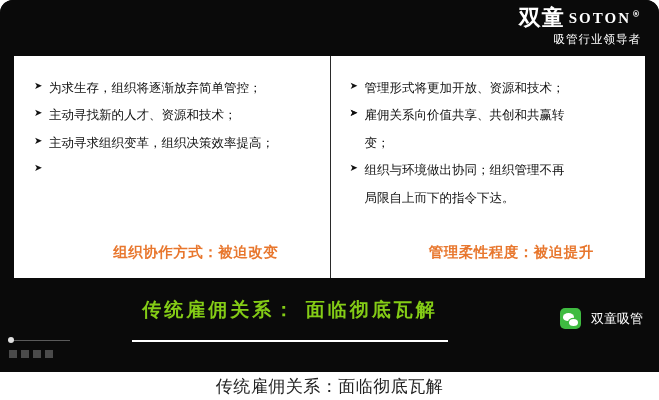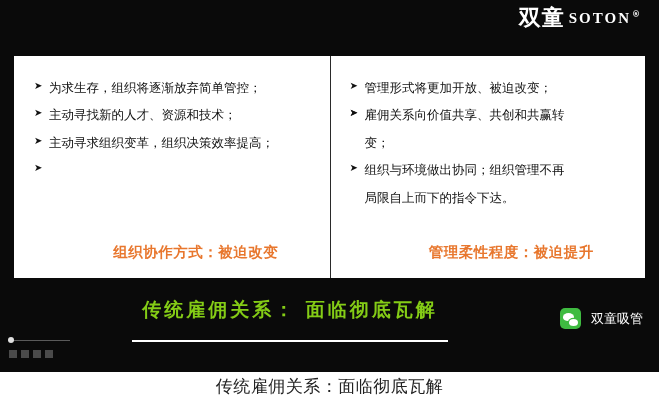--- a/index.html
+++ b/index.html
@@ -8,20 +8,21 @@
     padding: 0;
     background: #ffffff;
     font-family: "Liberation Sans", sans-serif;
   }
   #page {
     position: relative;
     width: 659px;
     height: 400px;
     background: #ffffff;
     overflow: hidden;
+    border-radius: 13px;
   }
 
   
   .slide {
     position: absolute;
     left: 0;
     top: 0;
     width: 659px;
     height: 372px;
     background: #0a0a0a;
@@ -265,40 +266,41 @@
 </head>
 <body>
 
 <div id="page">
 
   <div class="slide">
 
     <div class="header">
       <div class="brand">
         <div class="brand-main"><span>双童</span><span class="latin">SOTON</span><span class="brand-reg">®</span></div>
+        <div class="brand-sub">吸管行业领导者</div>
       </div>
     </div>
 
     <div class="panel">
 
       <div class="col">
         <ul class="bullet-list">
           <li><span class="arrow">➤</span><span>为求生存，组织将逐渐放弃简单管控；</span></li>
           <li><span class="arrow">➤</span><span>主动寻找新的人才、资源和技术；</span></li>
           <li><span class="arrow">➤</span><span>主动寻求组织变革，组织决策效率提高；</span></li>
           <li><span class="arrow">➤</span></li>
         </ul>
         <div class="kicker kicker-left">组织协作方式：被迫改变</div>
       </div>
 
       <div class="divider"></div>
 
       <div class="col">
         <ul class="bullet-list">
-          <li><span class="arrow">➤</span><span>管理形式将更加开放、被迫改变；</span></li>
+          <li><span class="arrow">➤</span><span>管理形式将更加开放、资源和技术；</span></li>
           <li><span class="arrow">➤</span></li>
           <li><span class="arrow">➤</span><span>雇佣关系向价值共享、共创和共赢转</span></li>
           <li class="cont"><span>变；</span></li>
           <li><span class="arrow">➤</span><span>组织与环境做出协同；组织管理不再</span></li>
           <li class="cont"><span>局限自上而下的指令下达。</span></li>
         </ul>
         <div class="kicker kicker-right">管理柔性程度：被迫提升</div>
       </div>
     </div>
 

